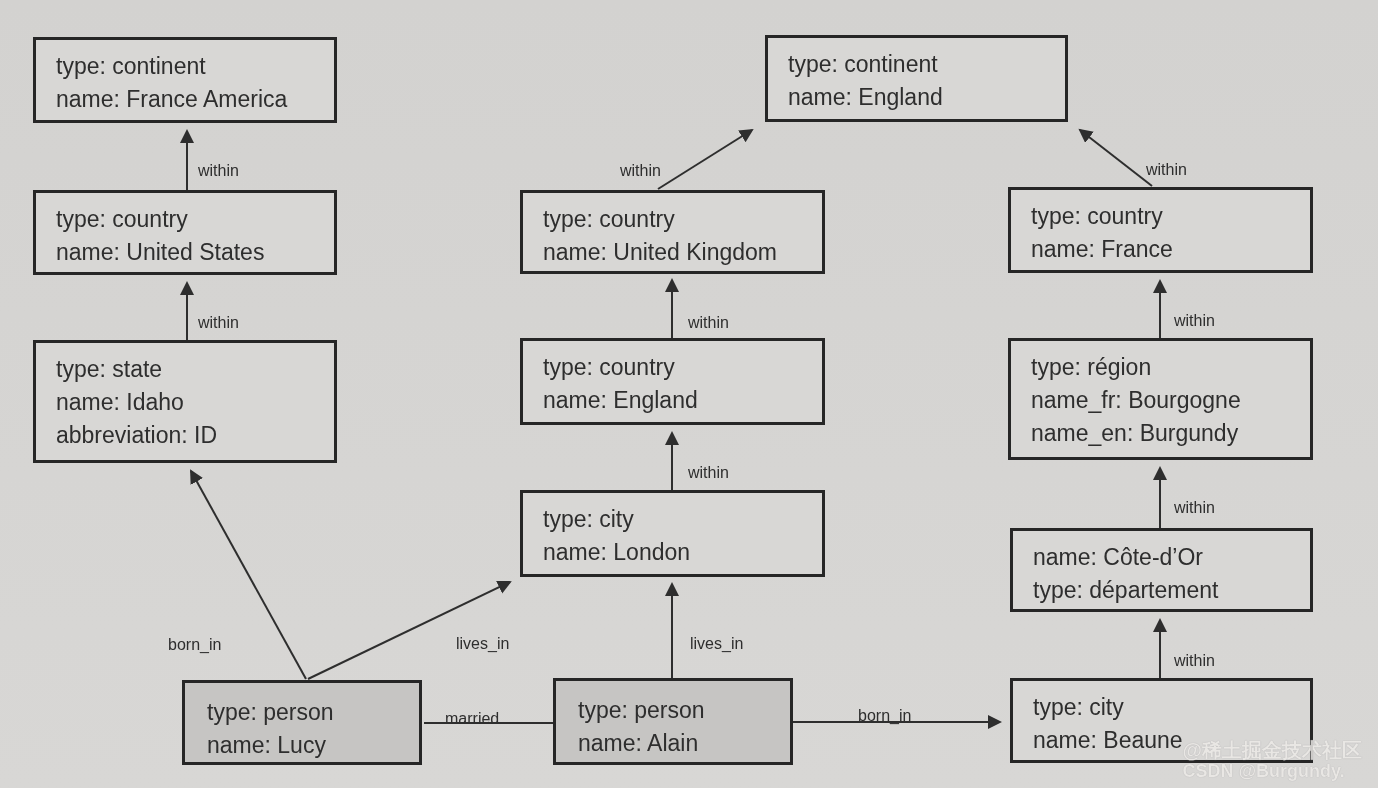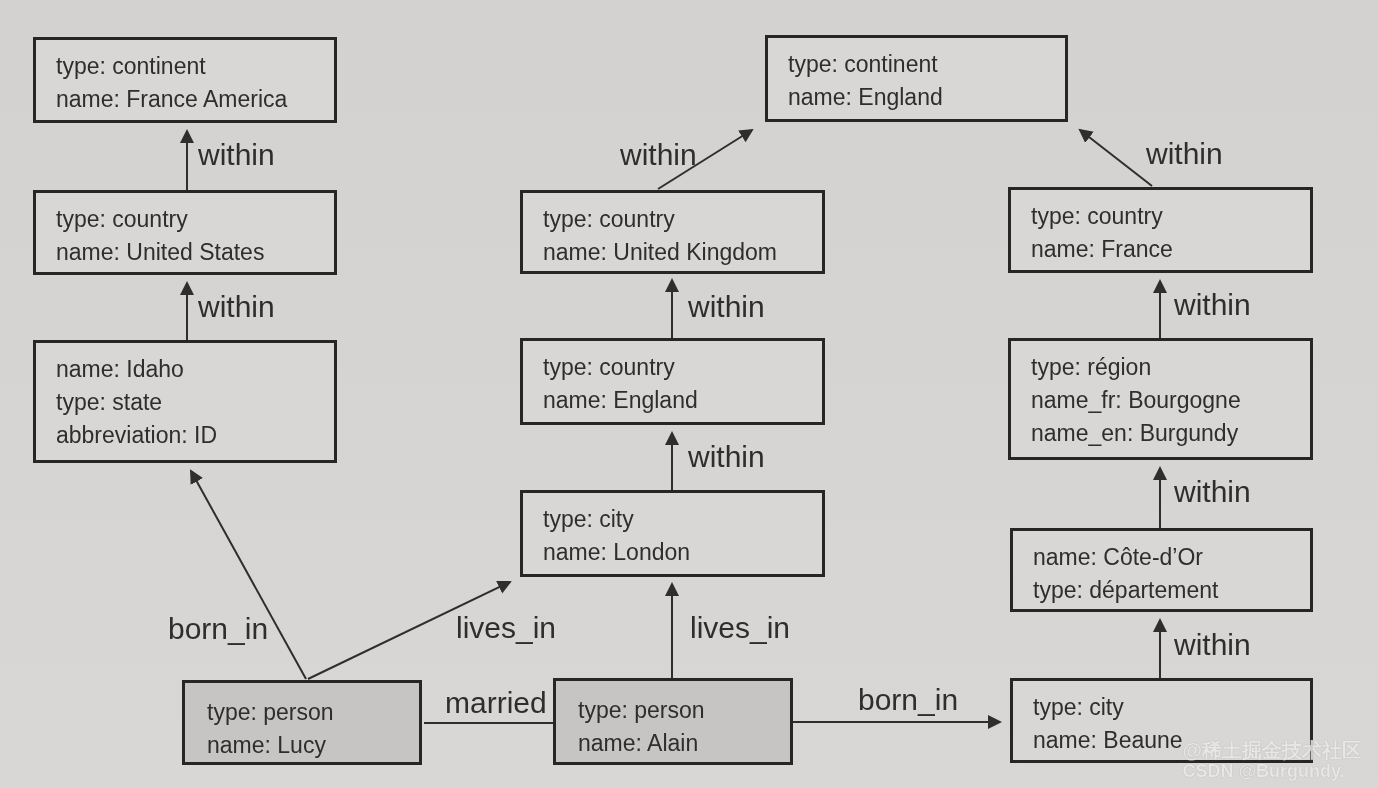--- a/index.html
+++ b/index.html
@@ -22,23 +22,24 @@
     background:#c6c5c3;
     padding-top:13px;padding-left:22px;
   }
   .nline{
     font-size:23px;
     line-height:33px;
     white-space:nowrap;
   }
   .elabel{
     position:absolute;
-    font-size:30px;
+    font-size:16px;
     line-height:28px;
     white-space:nowrap;
+    margin-top:16px;
   }
   #edge-layer{
     position:absolute;left:0;top:0;
     width:1378px;height:788px;
   }
   #watermark{
     position:absolute;
     right:16px;bottom:6px;
     color:#eceae7;
     opacity:0.85;
@@ -79,22 +80,22 @@
 
   <div class="node" style="left:33px;top:37px;width:304px;height:86px;">
     <div class="nline">type: continent</div>
     <div class="nline">name: France America</div>
   </div>
   <div class="node" style="left:33px;top:190px;width:304px;height:85px;">
     <div class="nline">type: country</div>
     <div class="nline">name: United States</div>
   </div>
   <div class="node" style="left:33px;top:340px;width:304px;height:123px;">
+    <div class="nline">type: state</div>
     <div class="nline">name: Idaho</div>
-    <div class="nline">type: state</div>
     <div class="nline">abbreviation: ID</div>
   </div>
 
   <div class="node" style="left:765px;top:35px;width:303px;height:87px;">
     <div class="nline">type: continent</div>
     <div class="nline">name: England</div>
   </div>
   <div class="node" style="left:520px;top:190px;width:305px;height:84px;">
     <div class="nline">type: country</div>
     <div class="nline">name: United Kingdom</div>

